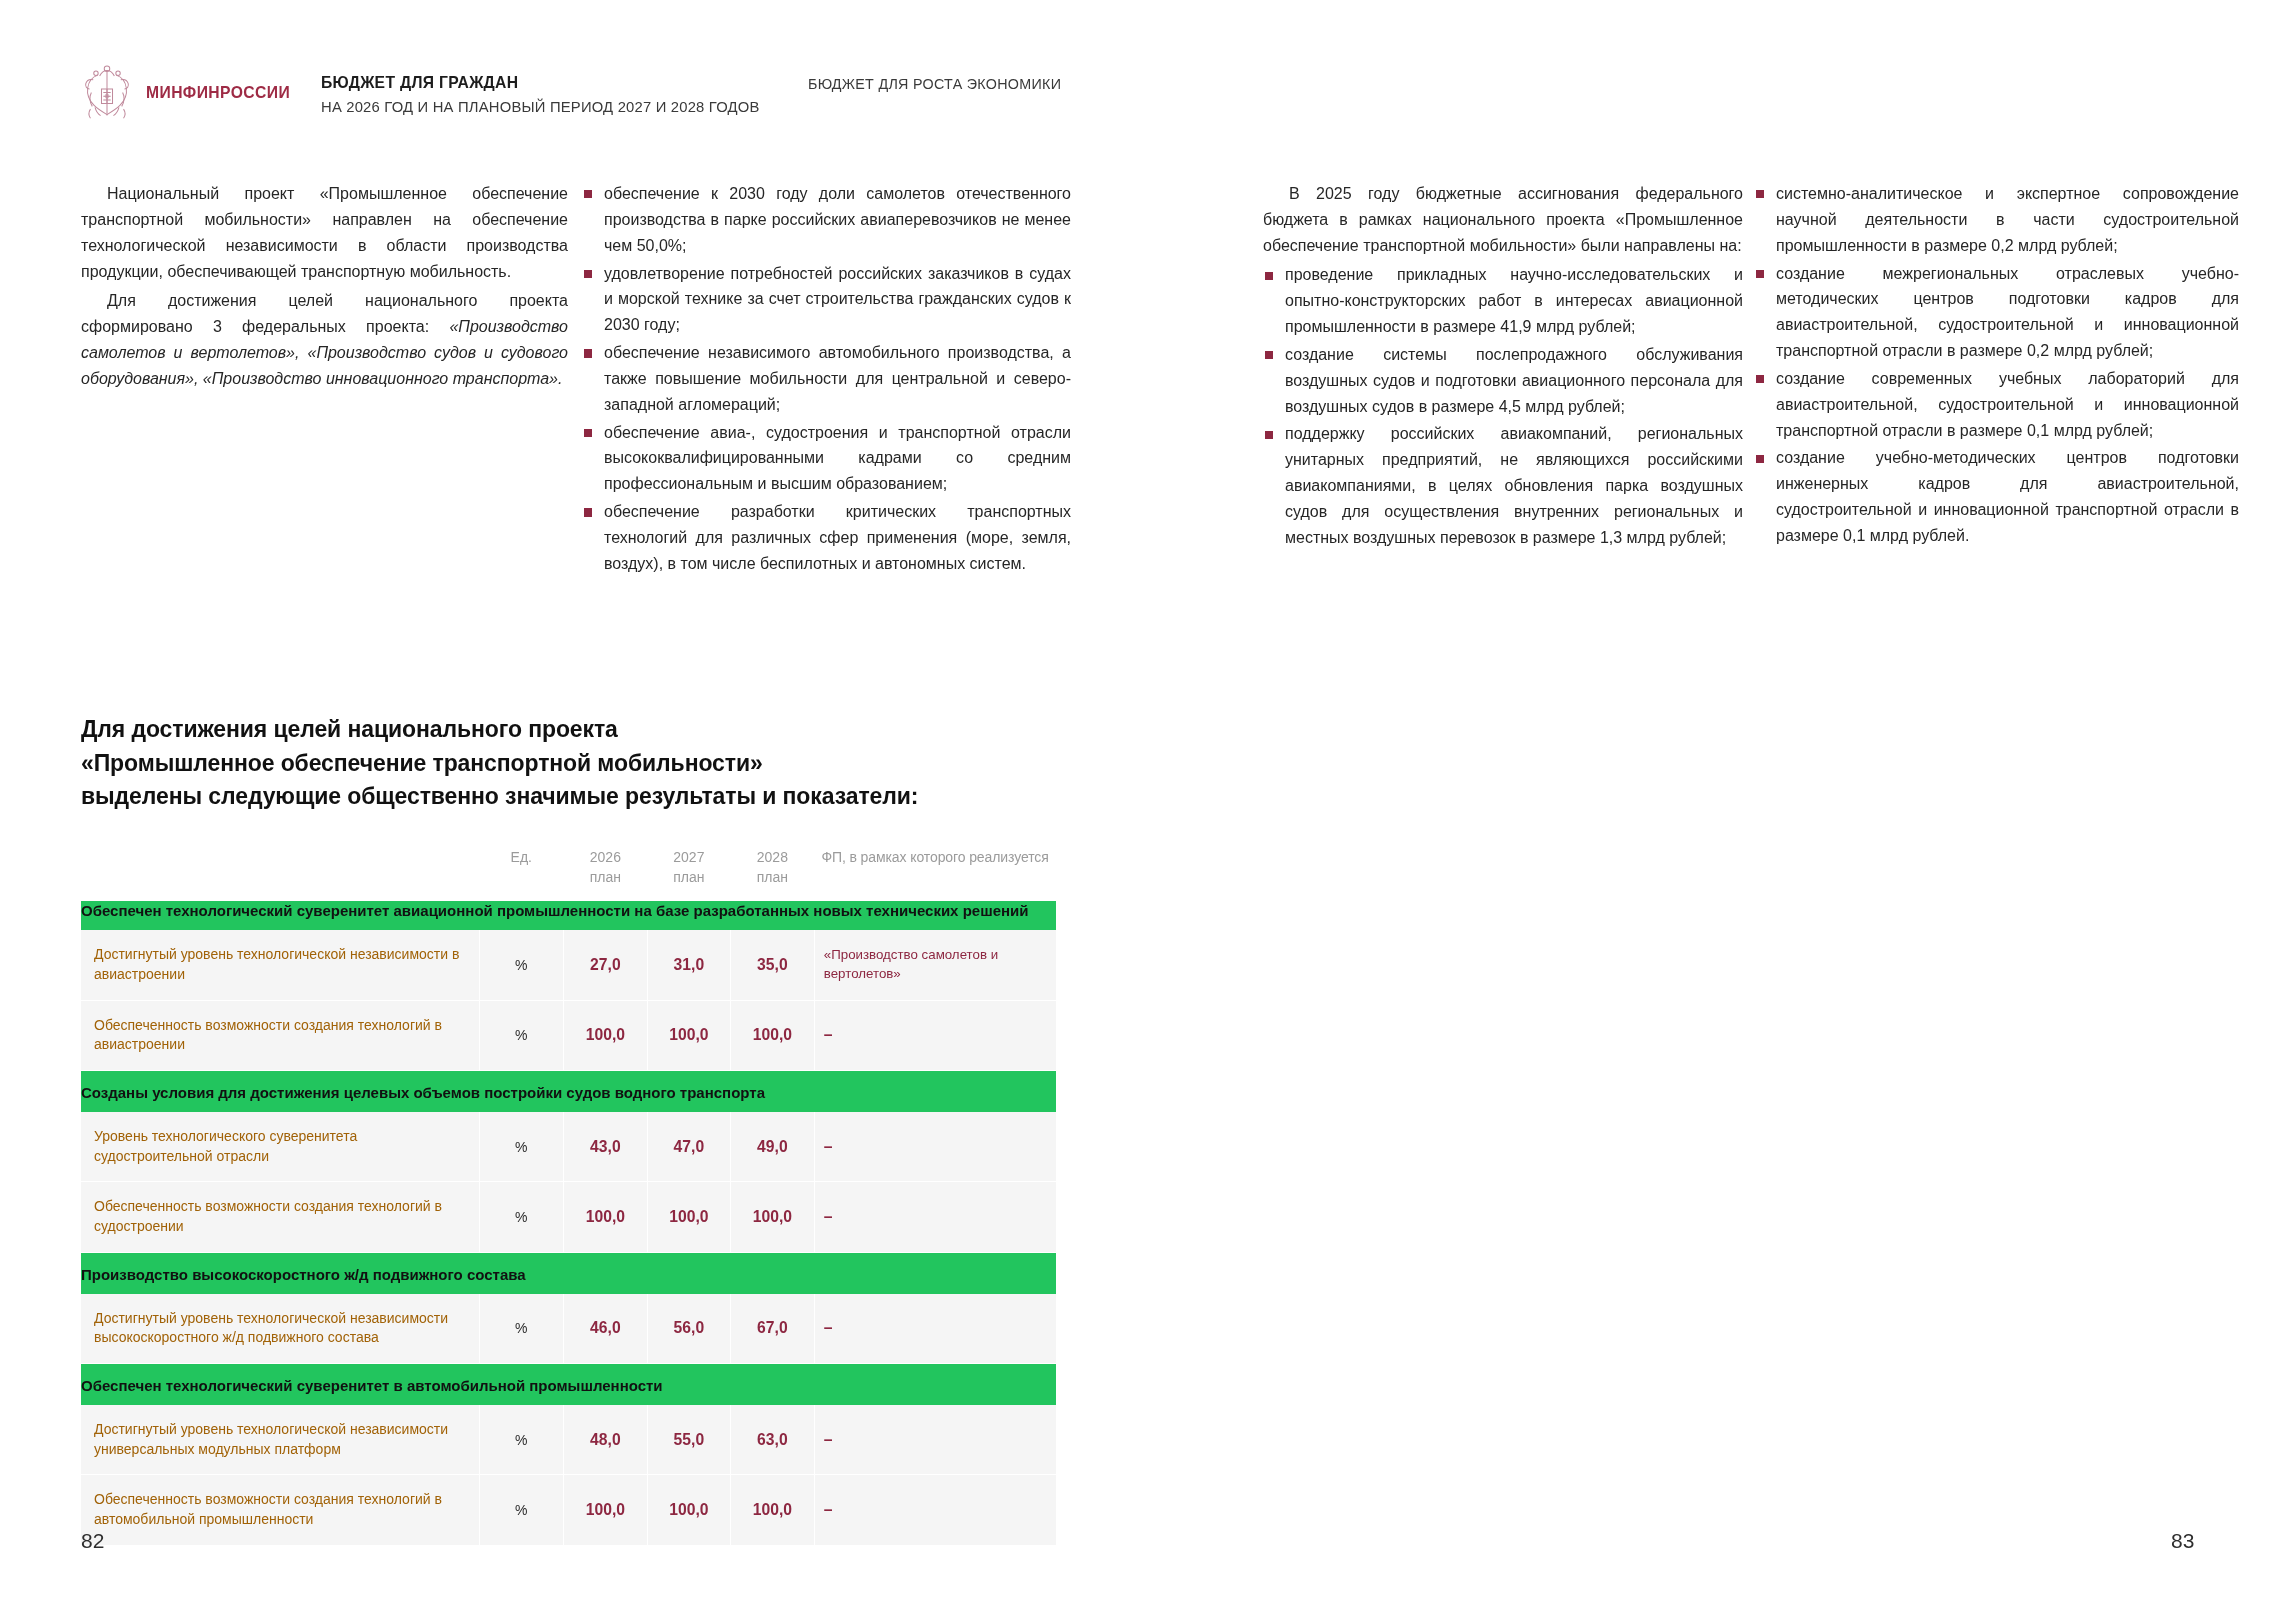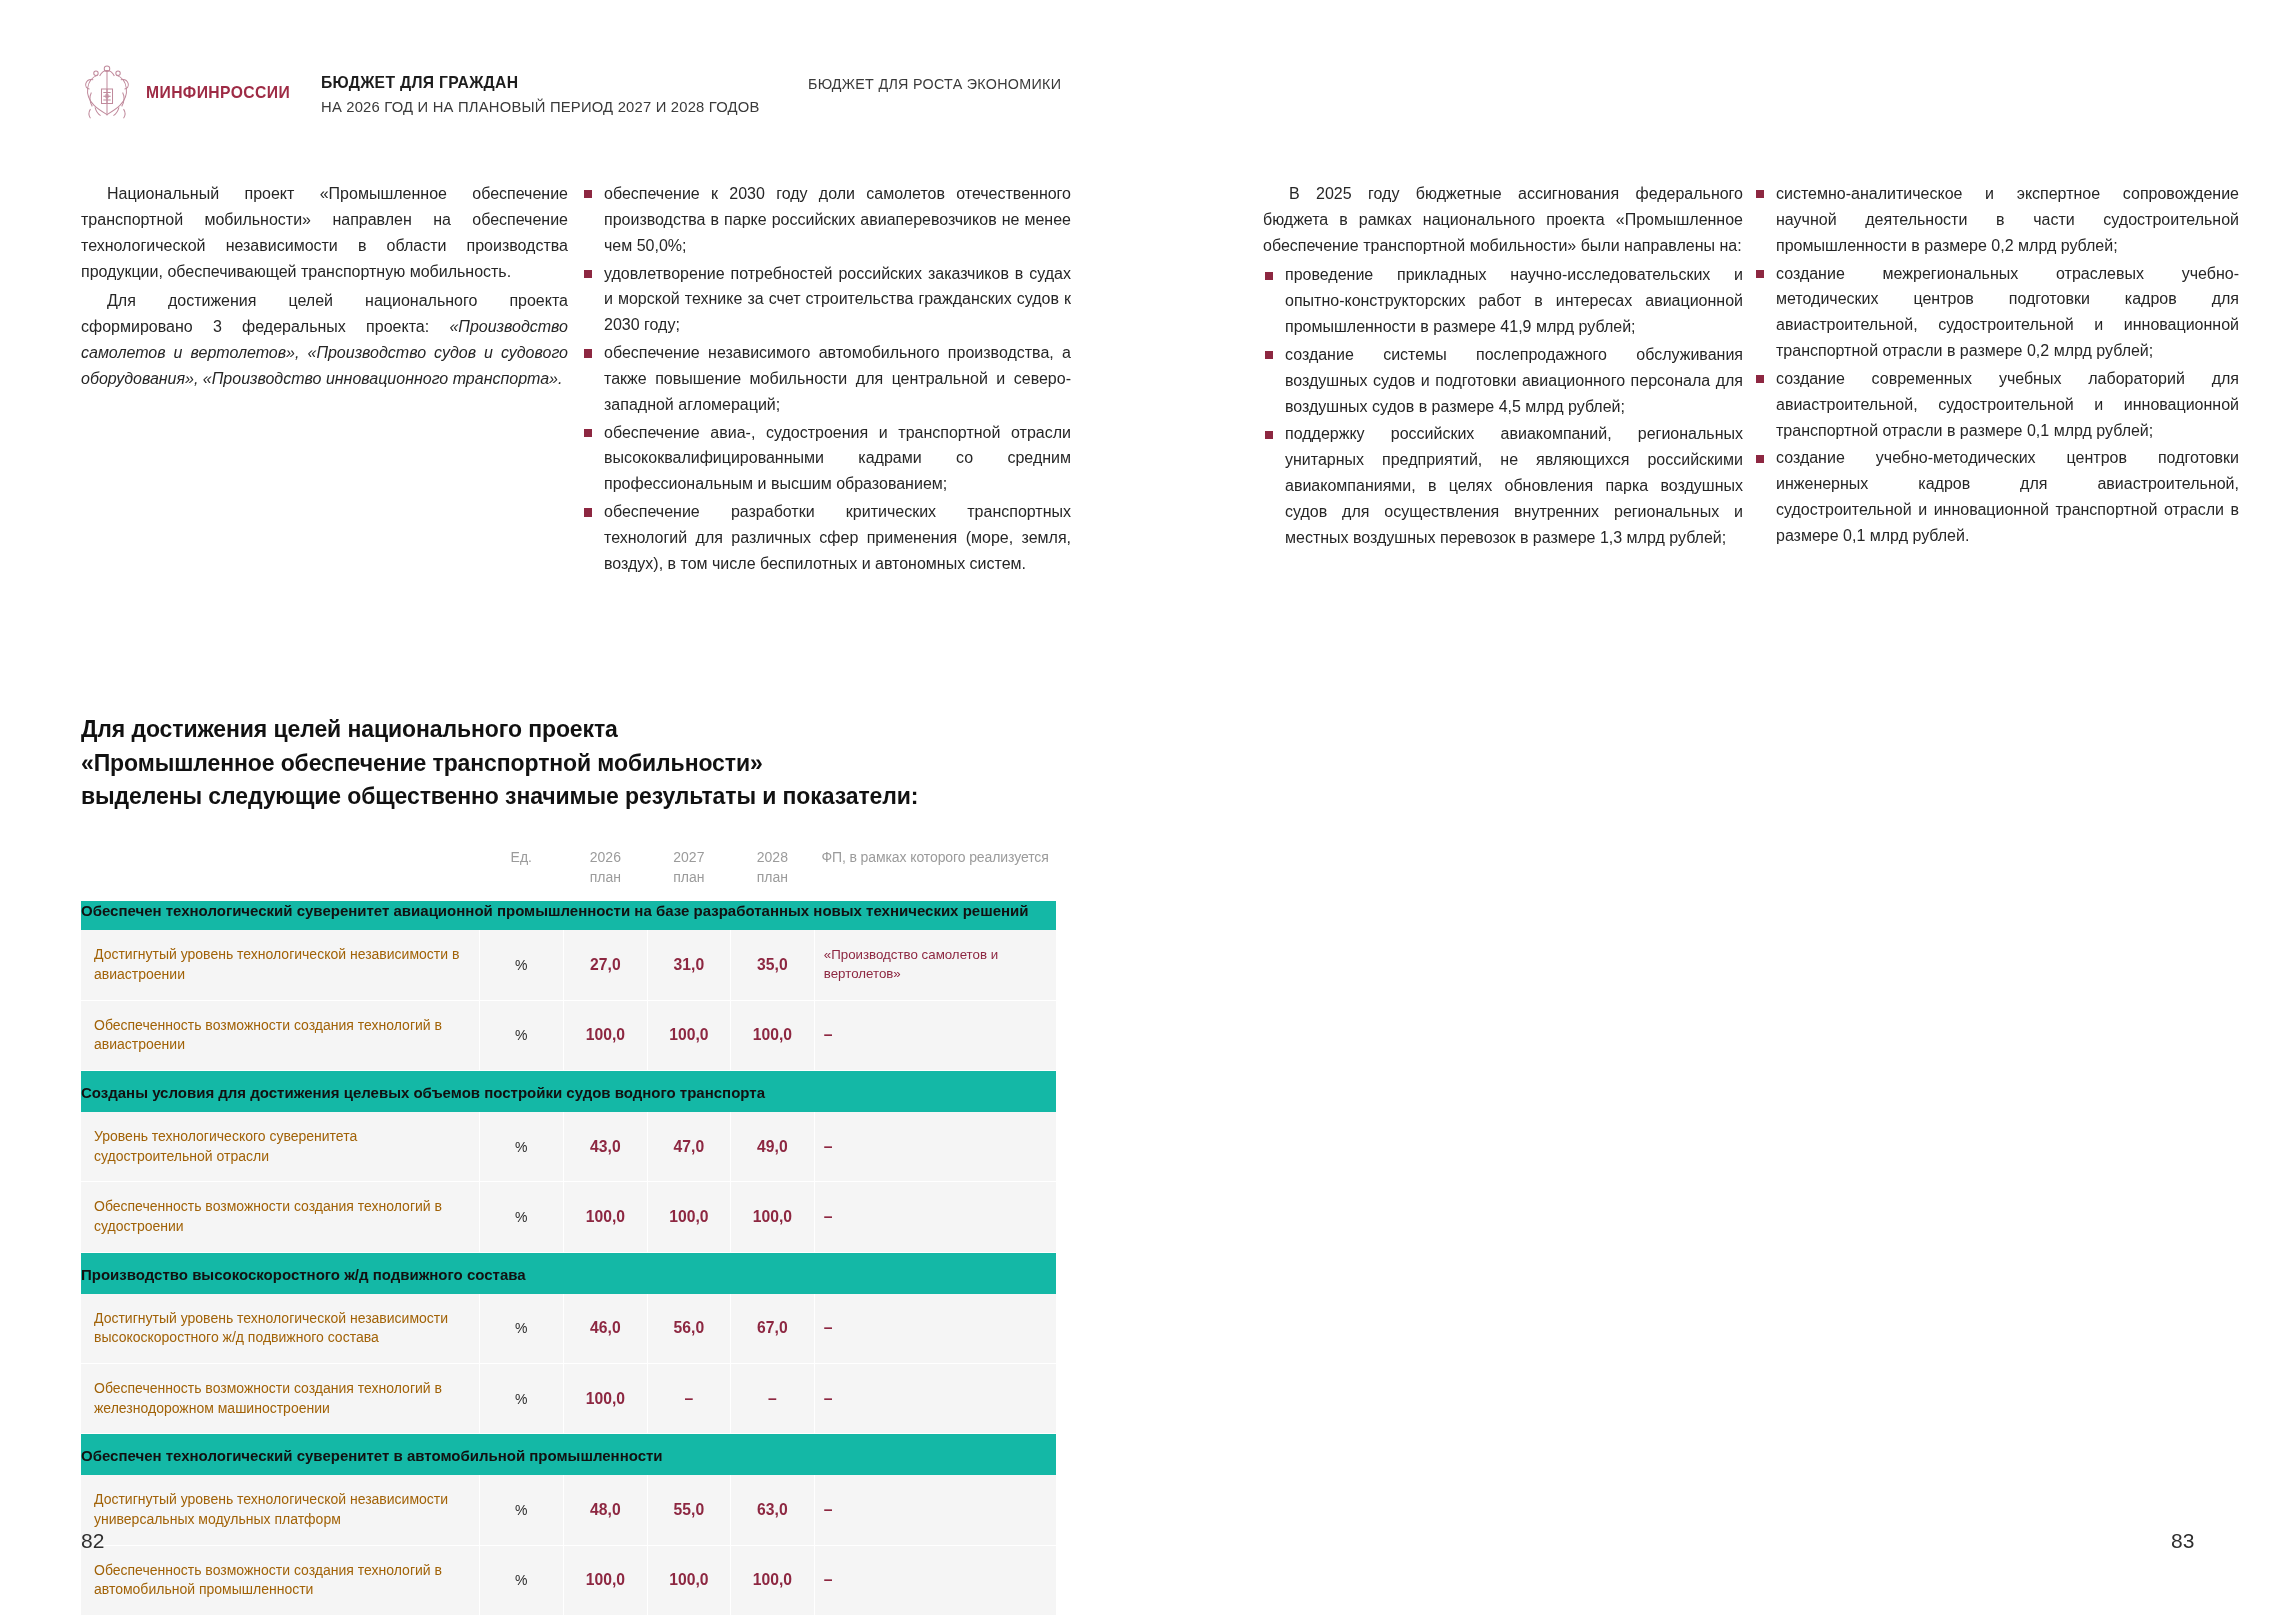--- a/index.html
+++ b/index.html
@@ -169,21 +169,21 @@
   .indicators-table th.h-blank { text-align: left; }
   .indicators-table th .yr { display: block; }
   .indicators-table th .pl { display: block; }
   .indicators-table th.h-fp { font-size: 14px; letter-spacing: -0.1px; }
 
   tr.group-row td {
     padding: 13px 0 11px 0;
     font-size: 15px;
     font-weight: 700;
     color: #111;
-    background: #14b8a6;
+    background: #22c55e;
     border: none;
   }
   tr.group-row.first td { padding-top: 1.8px; }
 
   tr.data-row td {
     background: #f5f5f5;
     border-right: 1.8px solid #ffffff;
     border-bottom: 1.8px solid #ffffff;
     padding: 14.8px 0;
     vertical-align: middle;
@@ -385,28 +385,20 @@
       <td colspan="6">Производство высокоскоростного ж/д подвижного состава</td>
     </tr>
     <tr class="data-row">
       <td class="cell-name">Достигнутый уровень технологической независимости высокоскоростного ж/д подвижного состава</td>
       <td class="cell-unit">%</td>
       <td class="cell-val">46,0</td>
       <td class="cell-val">56,0</td>
       <td class="cell-val">67,0</td>
       <td class="cell-fp dash">–</td>
     </tr>
-    <tr class="data-row">
-      <td class="cell-name">Обеспеченность возможности создания технологий в железнодорожном машиностроении</td>
-      <td class="cell-unit">%</td>
-      <td class="cell-val">100,0</td>
-      <td class="cell-val">–</td>
-      <td class="cell-val">–</td>
-      <td class="cell-fp dash">–</td>
-    </tr>
 
     <tr class="group-row">
       <td colspan="6">Обеспечен технологический суверенитет в автомобильной промышленности</td>
     </tr>
     <tr class="data-row">
       <td class="cell-name">Достигнутый уровень технологической независимости универсальных модульных платформ</td>
       <td class="cell-unit">%</td>
       <td class="cell-val">48,0</td>
       <td class="cell-val">55,0</td>
       <td class="cell-val">63,0</td>

